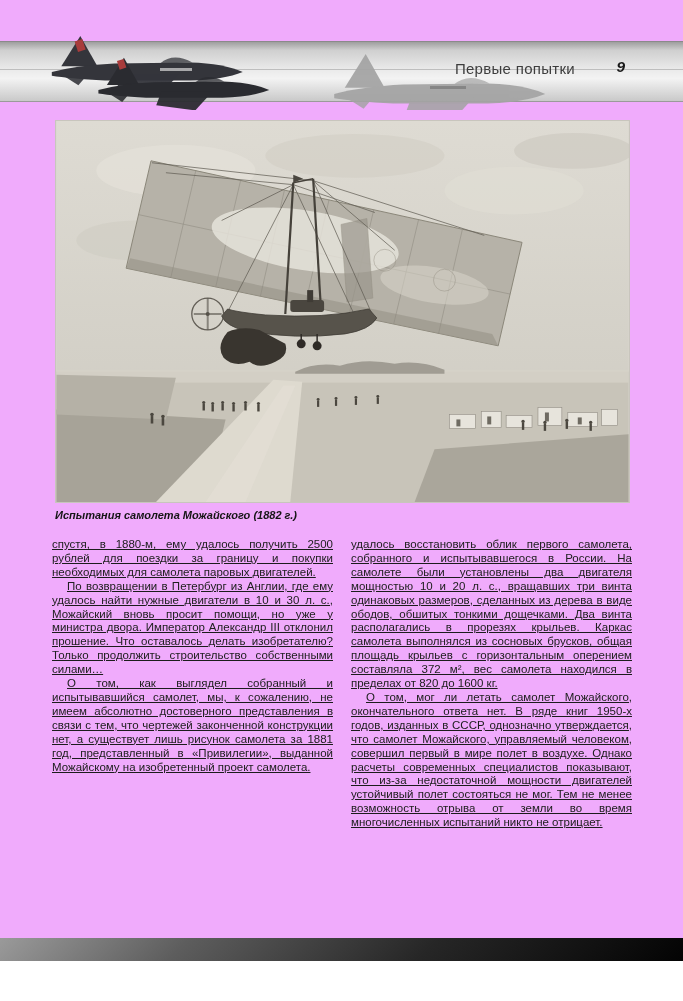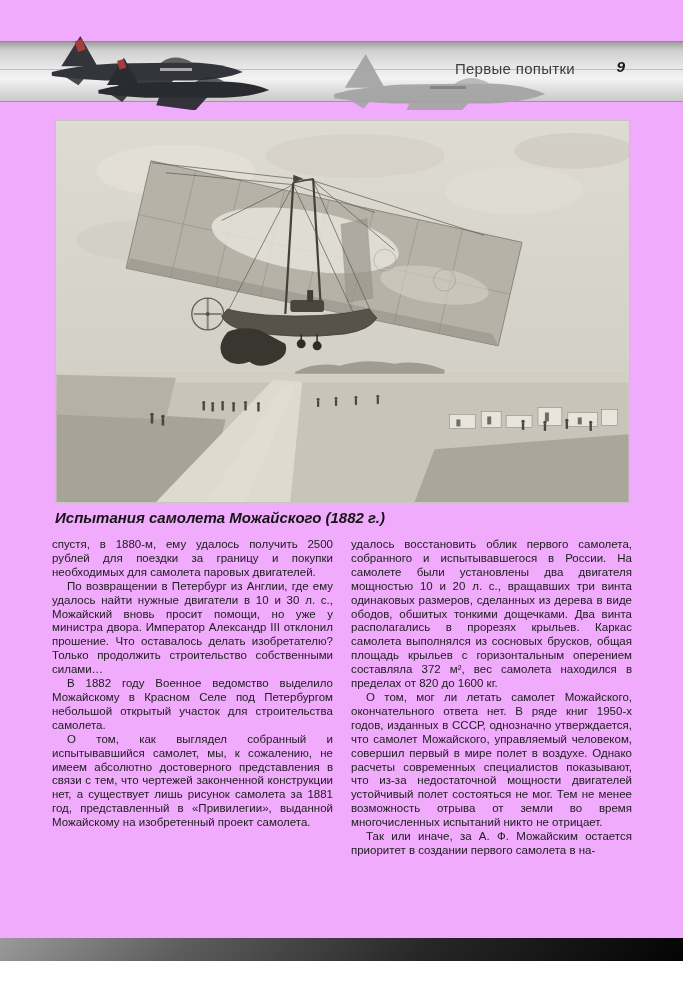--- a/index.html
+++ b/index.html
@@ -14,25 +14,25 @@
     background:rgba(110,110,110,.35);}
   .header-planes{position:absolute;left:0;top:26px;width:683px;height:84px;}
   .header-title{position:absolute;top:60px;right:108px;font-size:15px;letter-spacing:.3px;color:#3d3d3d;}
   .page-number{position:absolute;top:58px;right:58px;font-size:15.5px;font-weight:bold;font-style:italic;color:#191919;}
 
   
   .figure{position:absolute;left:55px;top:120px;width:575px;height:383px;
     border:1px solid #c8c5bd;box-sizing:border-box;background:#d8d5cd;}
   .figure svg{display:block;width:100%;height:100%;}
   .figure-caption{position:absolute;left:55px;top:509px;width:575px;
-    font-size:15px;font-weight:bold;font-style:italic;color:#151515;}
+    font-size:11px;font-weight:bold;font-style:italic;color:#151515;}
 
   
   .columns{position:absolute;left:52px;top:538px;width:580px;height:372px;
-    display:flex;gap:18px;overflow:hidden;}
+    display:flex;gap:18px;overflow:hidden;text-decoration:underline;}
   .col{width:281px;}
   .para{margin:0;font-size:11.5px;line-height:13.9px;text-align:justify;color:#202020;}
   .para.indent{text-indent:15px;}
 
   
   .footer-dark{position:absolute;left:0;top:938px;width:683px;height:50px;
     background:linear-gradient(135deg,#9a9a9a 0%,#5d5d5d 26%,#262626 60%,#000000 100%);}
   .footer-light{position:absolute;left:0;top:988px;width:683px;height:13px;
     background:linear-gradient(to bottom,#f0f0f0 0%,#c7c7c7 45%,#9d9d9d 100%);}
 </style>
@@ -213,26 +213,24 @@
       </g>
     </svg>
   </div>
 
   <div class="figure-caption">Испытания самолета Можайского (1882 г.)</div>
 
   <main class="columns">
     <div class="col">
       <p class="para">спустя, в 1880-м, ему удалось получить 2500 рублей для поездки за границу и покупки необходимых для самолета паровых двигателей.</p>
       <p class="para indent">По возвращении в Петербург из Англии, где ему удалось найти нужные двигатели в 10 и 30 л. с., Можайский вновь просит помощи, но уже у министра двора. Император Александр III отклонил прошение. Что оставалось делать изобретателю? Только продолжить строительство собственными силами…</p>
-      <p class="para indent">В 1882 году Военное ведомство выделило Можайскому в Красном Селе под Петербургом небольшой открытый участок для строительства самолета.</p>
       <p class="para indent">О том, как выглядел собранный и испытывавшийся самолет, мы, к сожалению, не имеем абсолютно достоверного представления в связи с тем, что чертежей законченной конструкции нет, а существует лишь рисунок самолета за 1881 год, представленный в «Привилегии», выданной Можайскому на изобретенный проект самолета.</p>
     </div>
     <div class="col">
       <p class="para">удалось восстановить облик первого самолета, собранного и испытывавшегося в России. На самолете были установлены два двигателя мощностью 10 и 20 л. с., вращавших три винта одинаковых размеров, сделанных из дерева в виде ободов, обшитых тонкими дощечками. Два винта располагались в прорезях крыльев. Каркас самолета выполнялся из сосновых брусков, общая площадь крыльев с горизонтальным оперением составляла 372 м², вес самолета находился в пределах от 820 до 1600 кг.</p>
       <p class="para indent">О том, мог ли летать самолет Можайского, окончательного ответа нет. В ряде книг 1950-х годов, изданных в СССР, однозначно утверждается, что самолет Можайского, управляемый человеком, совершил первый в мире полет в воздухе. Однако расчеты современных специалистов показывают, что из-за недостаточной мощности двигателей устойчивый полет состояться не мог. Тем не менее возможность отрыва от земли во время многочисленных испытаний никто не отрицает.</p>
-      <p class="para indent">Так или иначе, за А. Ф. Можайским остается приоритет в создании первого самолета в на-</p>
     </div>
   </main>
 
   <div class="footer-dark"></div>
   <div class="footer-light"></div>
 
 </div>
 
 </body></html>

